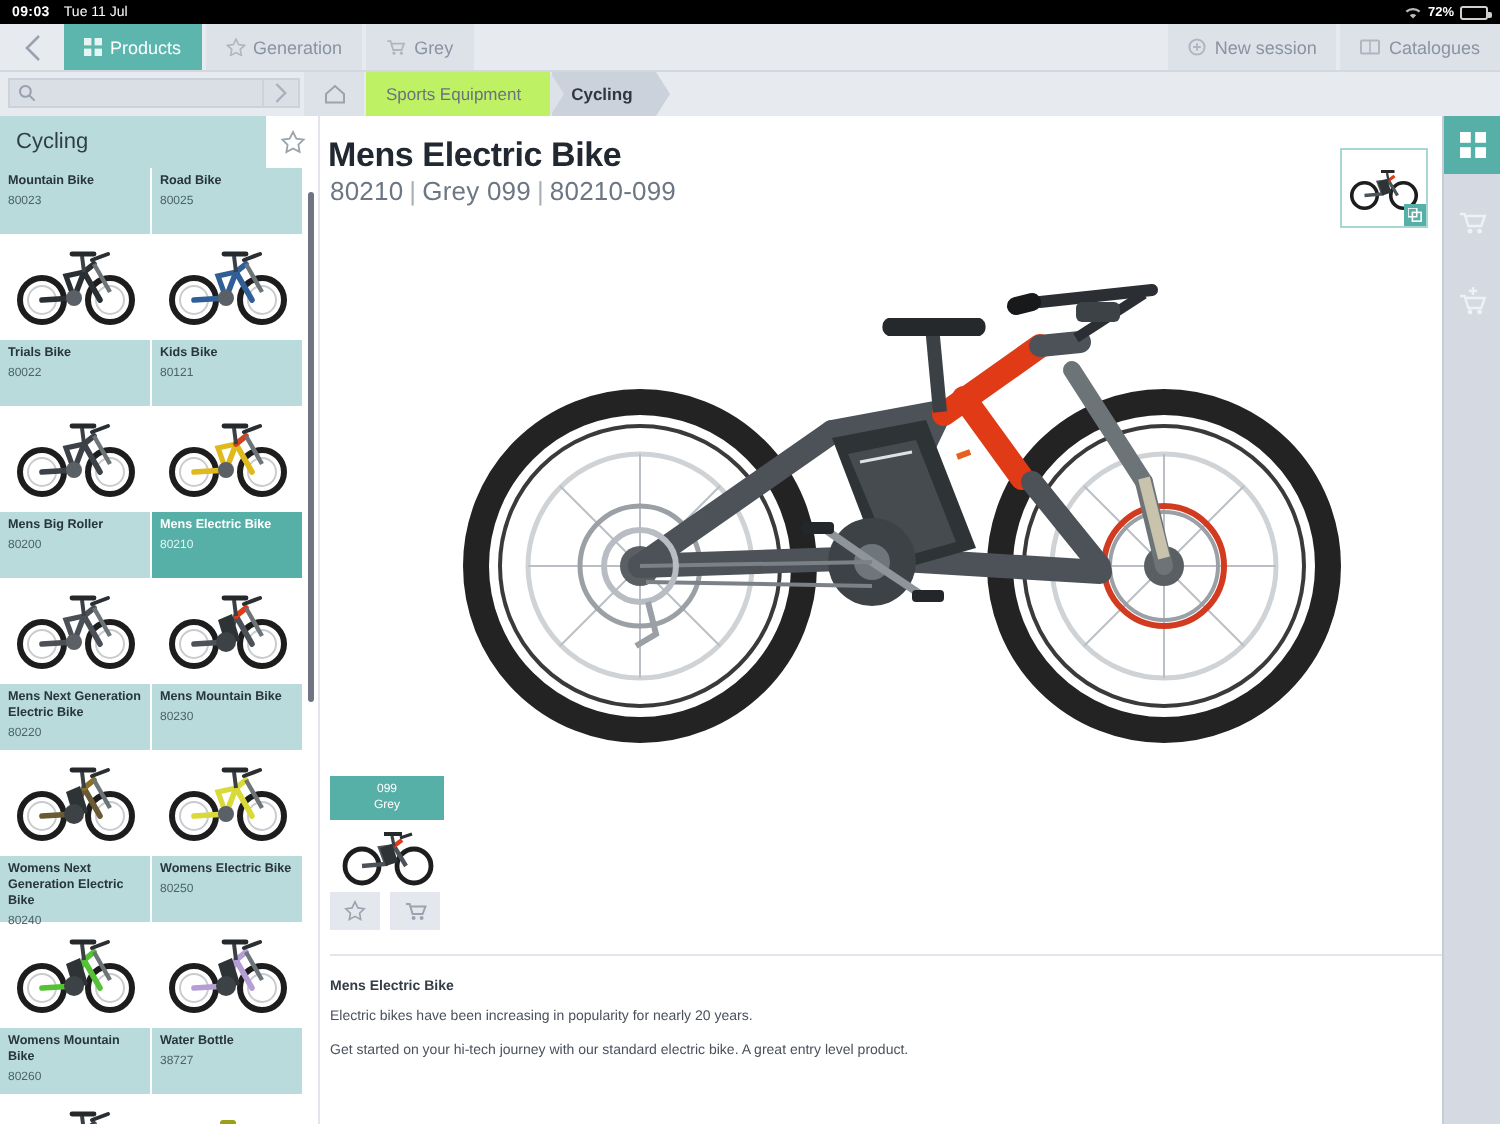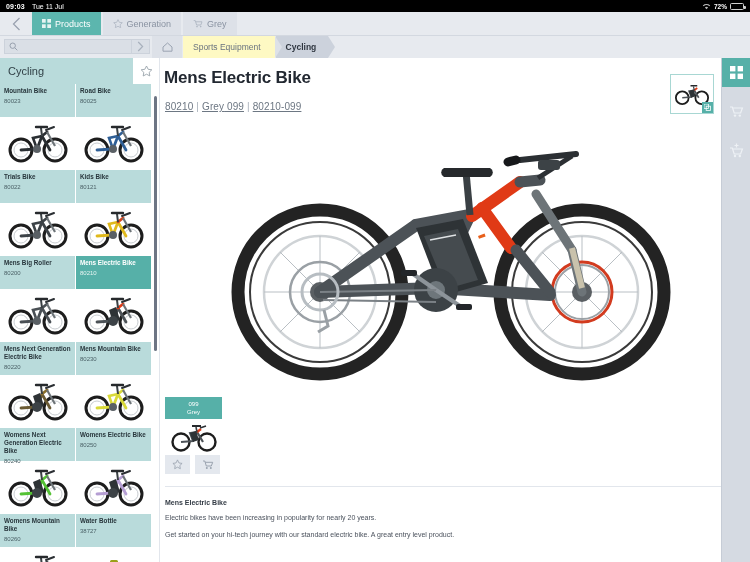--- a/index.html
+++ b/index.html
@@ -70,21 +70,21 @@
     width: 18px; display: flex; align-items: center; justify-content: center;
     color: #a7b0bc; font-size: 10px; border-left: 1px solid #ccd2db; height: 100%;
   }
   .crumbs { display: flex; align-items: stretch; }
   .crumb-home {
     width: 30px; background: #dde1e8; display: flex;
     align-items: center; justify-content: center; color: #9aa3b1;
   }
   .crumb {
     display: flex; align-items: center; padding: 0 14px 0 10px;
-    background: #fef9c3; font-size: 8.5px; color: #69727f;
+    background: #bef264; font-size: 8.5px; color: #69727f;
     position: relative; margin-left: 1px;
   }
   .crumb::after {
     content: ""; position: absolute; right: -7px; top: 0;
     border-top: 11px solid transparent; border-bottom: 11px solid transparent;
     border-left: 7px solid #dde1e8; z-index: 2;
   }
   .crumb.current { background: #ccd2dc; color: #2f3640; font-weight: bold; padding-right: 12px; }
   .crumb.current::after { border-left-color: #ccd2dc; }
 
@@ -117,21 +117,21 @@
     align-items: center; justify-content: center;
   }
   .sb-scroll {
     position: absolute; right: 2px; top: 38px; width: 3px; height: 255px;
     background: #6d7584; border-radius: 2px;
   }
 
   
   .detail { flex: 1; position: relative; background: #fff; overflow: hidden; }
   .dtitle { font-size: 17px; font-weight: bold; color: #222831; margin: 10px 0 0 4px; letter-spacing: -.2px; }
-  .dmeta { font-size: 10px; color: #6d7783; margin: 13px 0 0 5px; letter-spacing: .1px; text-decoration: underline; }
+  .dmeta { font-size: 13px; color: #6d7783; margin: 0 0 0 5px; letter-spacing: .1px; }
   .dmeta span { margin: 0 3px; color: #a8b0ba; }
   .dprice { font-size: 7.2px; color: #6d7783; margin: 4px 0 0 5px; }
   .dprice b { font-weight: normal; }
   .dprice .gap { display: inline-block; width: 8px; }
 
   .hero { height: 285px; display: flex; align-items: center; justify-content: center; }
 
   .swatch {
     width: 57px; height: 22px; background: #56b0a8; color: #fff;
     display: flex; flex-direction: column; align-items: center; justify-content: center;
@@ -227,20 +227,40 @@
       <span class="ic">
         <svg width="10" height="9" viewBox="0 0 10 9">
             <path d="M.7 1.6h1.6l1.3 4.4h4.2l1.2-3.2H2.8" stroke="#a7afbc" stroke-width=".9" fill="none"></path>
             <circle cx="4" cy="7.6" r=".8" fill="#a7afbc"></circle>
             <circle cx="7.7" cy="7.6" r=".8" fill="#a7afbc"></circle>
           </svg>
       </span>
       <span>Grey</span>
     </div>
 
+    <div class="topnav-right">
+      <div class="tab">
+        <span class="ic">
+          <svg width="9" height="9" viewBox="0 0 9 9">
+              <circle cx="4.5" cy="4.5" r="3.8" stroke="#a7afbc" fill="none"></circle>
+              <path d="M4.5 2.6v3.8M2.6 4.5h3.8" stroke="#a7afbc" stroke-width=".9"></path>
+            </svg>
+        </span>
+        <span>New session</span>
+      </div>
+      <div class="tab">
+        <span class="ic">
+          <svg width="10" height="9" viewBox="0 0 10 9">
+              <rect x=".5" y="1.2" width="9" height="6.6" rx=".6" stroke="#a7afbc" fill="none"></rect>
+              <path d="M5 1.4v6.2" stroke="#a7afbc" stroke-width=".8"></path>
+            </svg>
+        </span>
+        <span>Catalogues</span>
+      </div>
+    </div>
   </div>
 
   <div class="subbar">
     <div class="searchwrap">
       <div class="searchbox">
         <span class="search-ico">
           <svg width="9" height="9" viewBox="0 0 9 9">
               <circle cx="3.7" cy="3.7" r="2.7" stroke="#97a0ad" fill="none"></circle>
               <path d="M5.8 5.8 8.3 8.3" stroke="#97a0ad" stroke-width="1"></path>
             </svg>

